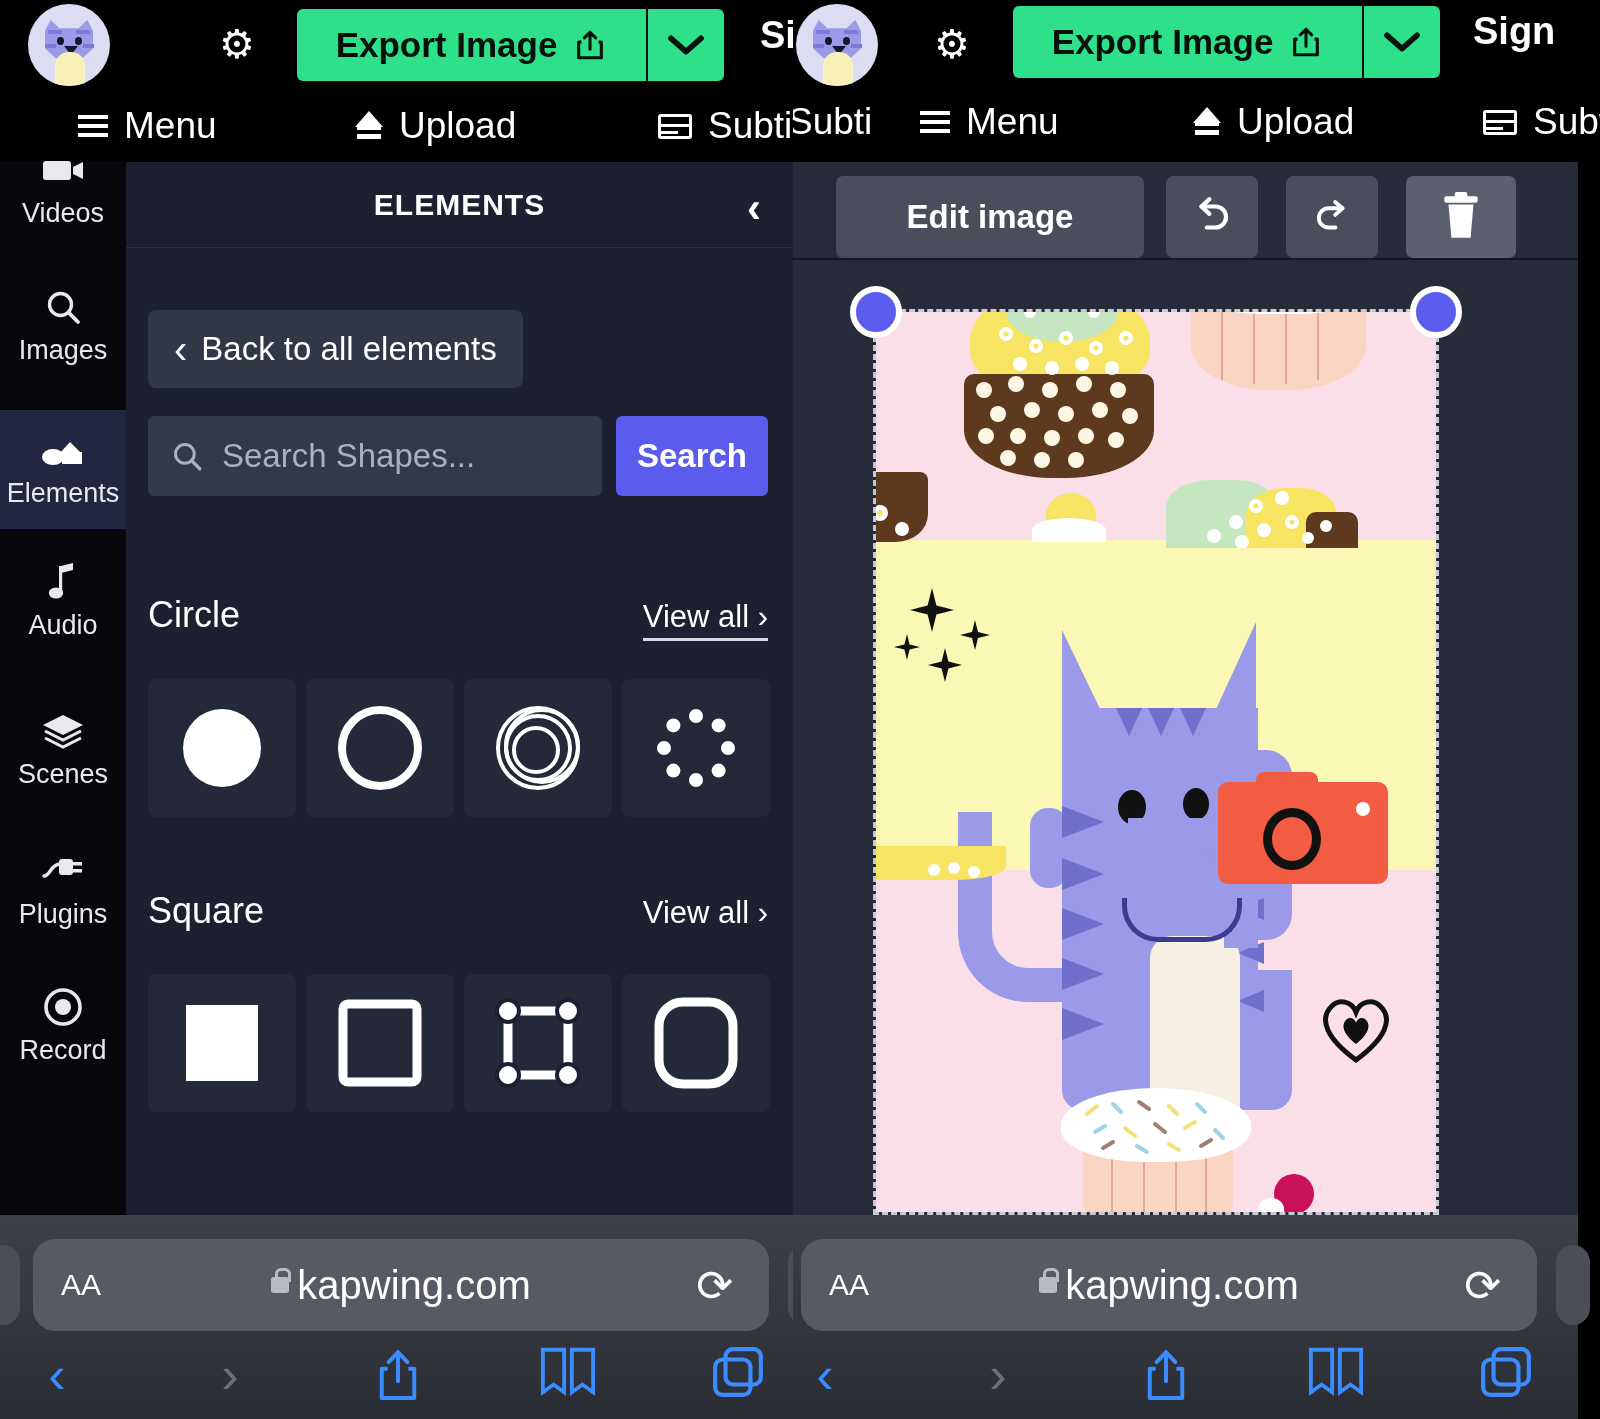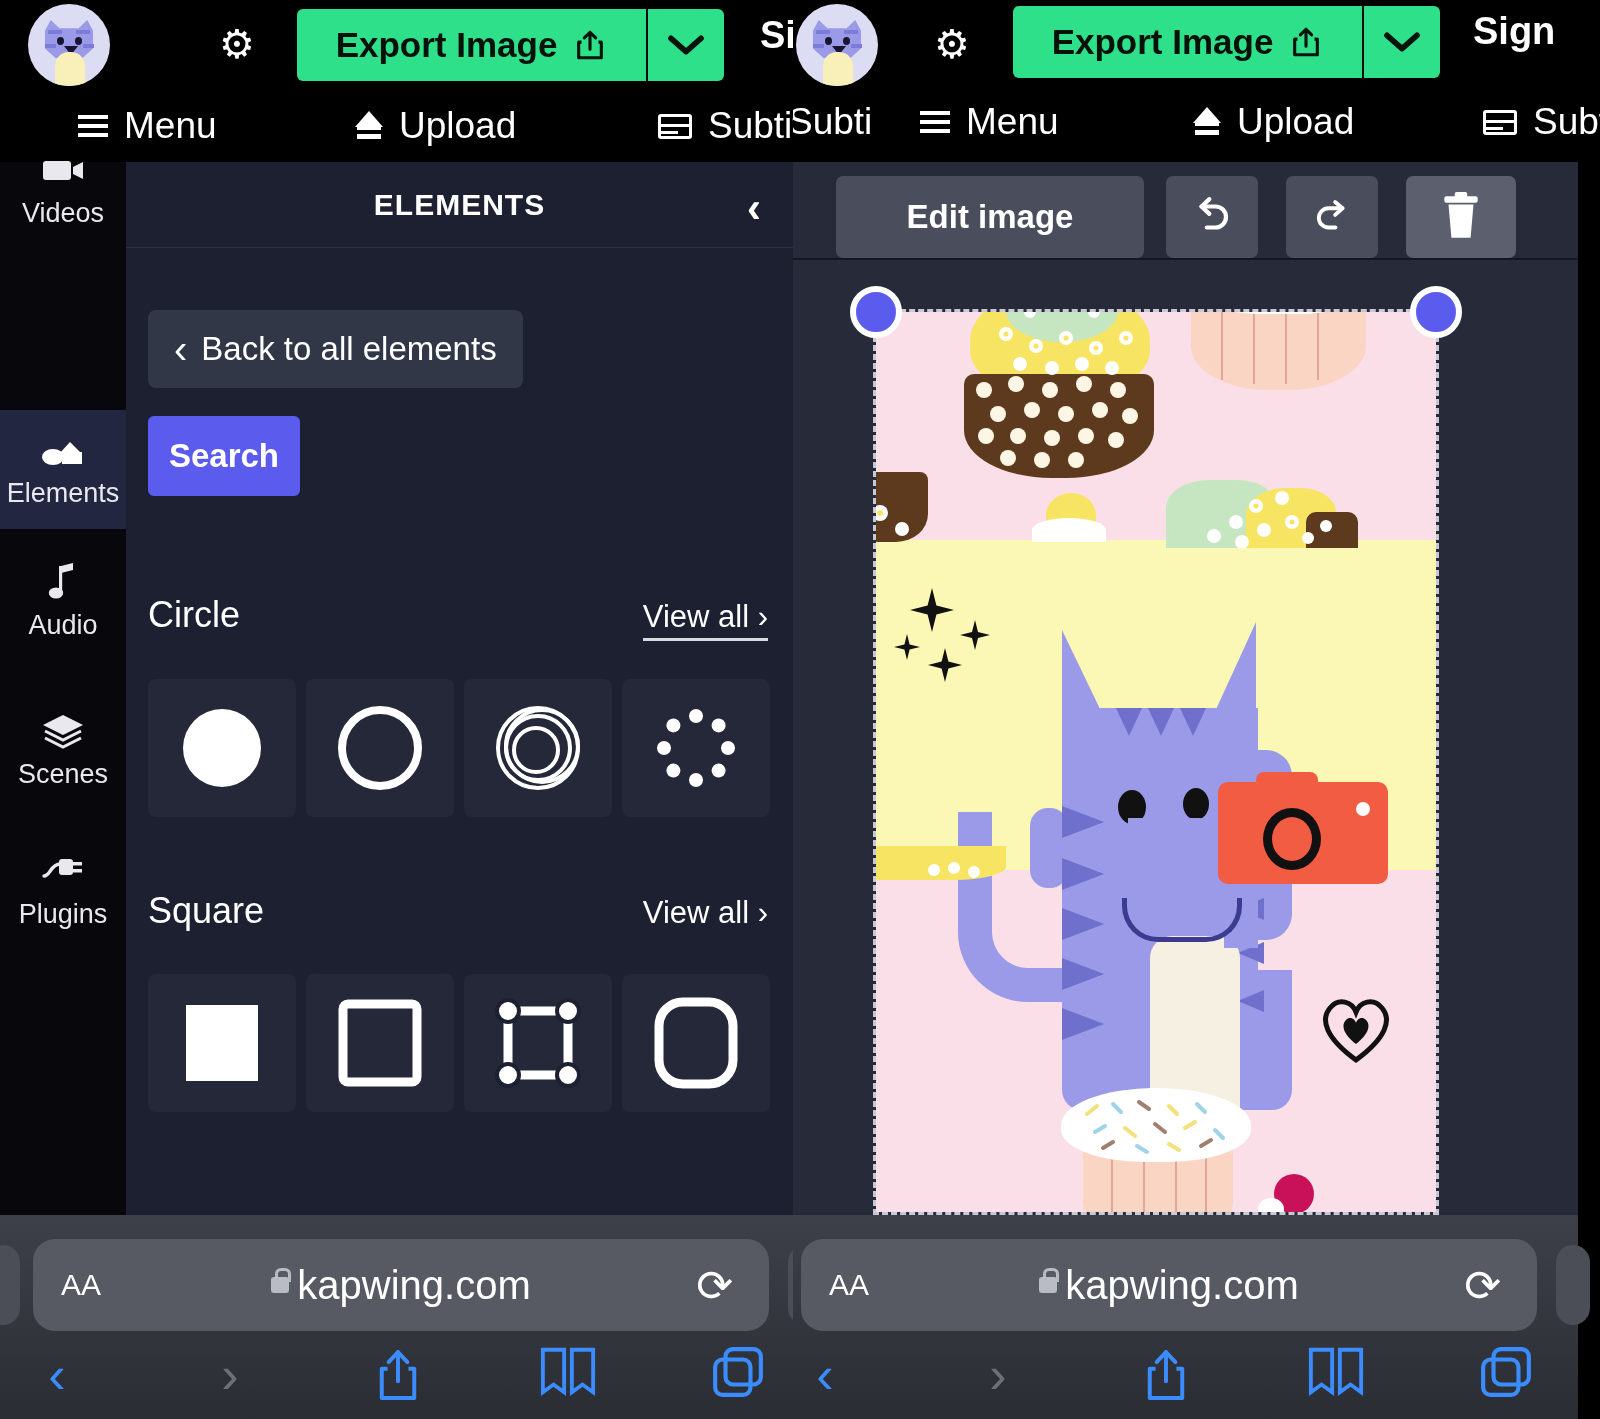--- a/index.html
+++ b/index.html
@@ -244,20 +244,29 @@
         <div class="rail-item" style="top:-14px;">
           <div class="rail-ic">
             <svg width="44" height="30" viewBox="0 0 44 30">
               <rect x="2" y="6" width="28" height="19" rx="3" fill="#e8e8ee"></rect>
               <path d="M32 12 L42 7 V24 L32 19 Z" fill="#e8e8ee"></path>
             </svg>
           </div>
           <div>Videos</div>
         </div>
 
+        <div class="rail-item" style="top:123px;">
+          <div class="rail-ic">
+            <svg width="40" height="40" viewBox="0 0 24 24">
+              <circle cx="10.5" cy="10.5" r="6.6" fill="none" stroke="#e8e8ee" stroke-width="2"></circle>
+              <path d="M15.4 15.4 L21 21" stroke="#e8e8ee" stroke-width="2.3" stroke-linecap="round"></path>
+            </svg>
+          </div>
+          <div>Images</div>
+        </div>
 
         <div class="rail-item active" style="top:248px; padding:18px 0 20px;">
           <div class="rail-ic">
             <svg width="46" height="34" viewBox="0 0 46 34">
               <ellipse cx="13" cy="24" rx="11" ry="8" fill="#fff"></ellipse>
               <path d="M30 9 L42 21 H19 Z" fill="#fff"></path>
               <rect x="22" y="19" width="20" height="12" fill="#fff"></rect>
             </svg>
           </div>
           <div>Elements</div>
@@ -290,35 +299,51 @@
             <svg width="46" height="30" viewBox="0 0 46 30">
               <path d="M4 20 C10 20 11 8 20 8" fill="none" stroke="#e8e8ee" stroke-width="3.4" stroke-linecap="round"></path>
               <rect x="19" y="3" width="14" height="16" rx="3" fill="#e8e8ee"></rect>
               <rect x="33" y="6" width="9" height="3.5" fill="#e8e8ee"></rect>
               <rect x="33" y="13" width="9" height="3.5" fill="#e8e8ee"></rect>
             </svg>
           </div>
           <div>Plugins</div>
         </div>
 
+        <div class="rail-item" style="top:823px;">
+          <div class="rail-ic">
+            <svg width="42" height="42" viewBox="0 0 42 42">
+              <circle cx="21" cy="21" r="17" fill="none" stroke="#e8e8ee" stroke-width="3.6"></circle>
+              <circle cx="21" cy="21" r="8" fill="#e8e8ee"></circle>
+            </svg>
+          </div>
+          <div>Record</div>
+        </div>
 
       </div>
 
       <div class="epanel">
         <div class="epanel-head">
           <div class="epanel-title">ELEMENTS</div>
         </div>
         <div class="collapse">‹</div>
 
         <div class="back-btn">
           <span style="font-size:40px;">‹</span>
           <span>Back to all elements</span>
         </div>
 
         <div class="search-wrap">
+          <div class="search-box">
+            <svg width="34" height="34" viewBox="0 0 24 24">
+              <circle cx="10.5" cy="10.5" r="6.6" fill="none" stroke="#aab0c0" stroke-width="2.1"></circle>
+              <path d="M15.4 15.4 L21 21" stroke="#aab0c0" stroke-width="2.4" stroke-linecap="round"></path>
+            </svg>
+            <span class="search-ph">Search Shapes...</span>
+          </div>
           <div class="search-btn">Search</div>
         </div>
 
         <div class="sec-head" style="top:432px;gap:27px;">
           <span class="sec-title">Circle</span>
           <span class="viewall underl">View all ›</span>
         </div>
         <div class="tiles" style="top:517px;">
           <div class="tile">
             <svg width="86" height="86" viewBox="0 0 86 86">

